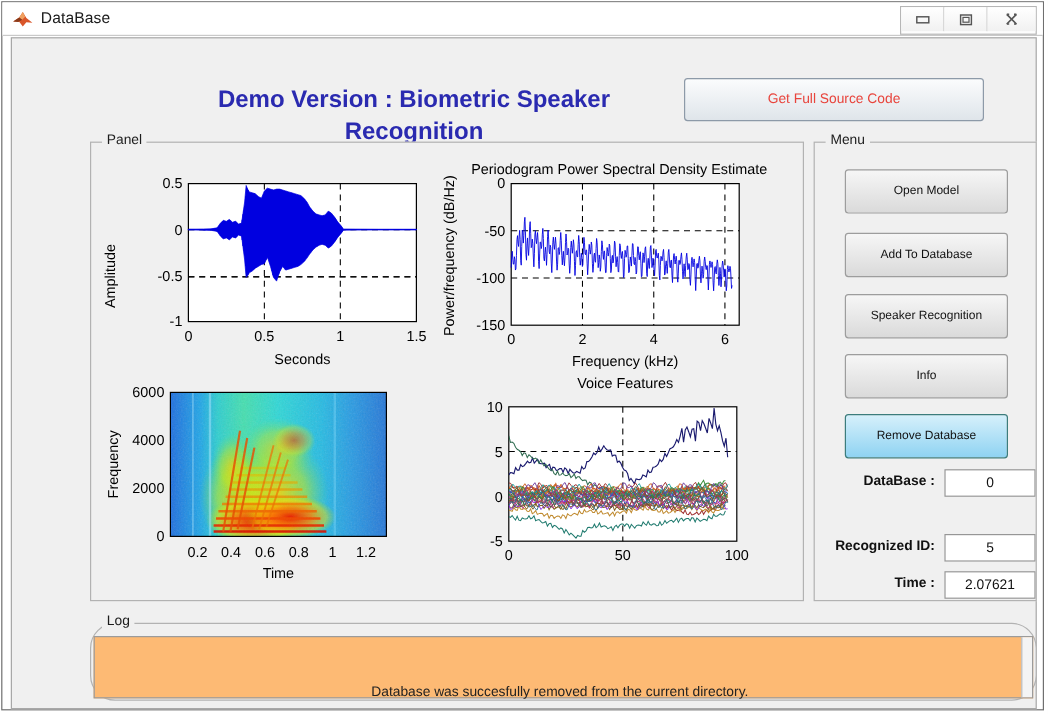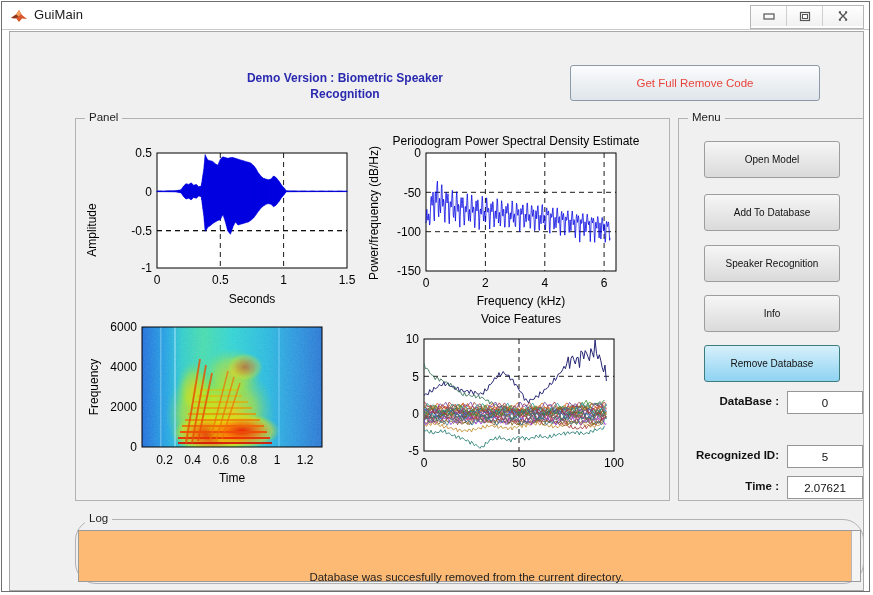--- a/index.html
+++ b/index.html
@@ -20,21 +20,21 @@
   .tb-btn{width:35px;height:20px;display:flex;align-items:center;justify-content:center;
           border-right:1px solid #cfcfcf;background:linear-gradient(#ffffff,#f1f1f1);}
   .tb-btn:last-child{border-right:none;width:40px;}
   .tb-btn svg{display:block;}
 
   
   .client{position:absolute;left:7px;top:29px;width:855px;height:560px;
           background:#f0f0f0;border:1px solid #a8a8a8;box-sizing:border-box;}
 
   .app-title{position:absolute;left:160px;top:38px;width:350px;text-align:center;
-             font-size:12px;font-weight:bold;color:#2a2ab0;line-height:1.35;}
+             font-size:20px;font-weight:bold;color:#2a2ab0;line-height:1.35;}
 
   .srcbtn{position:absolute;left:560px;top:33px;width:250px;height:36px;
           border:1px solid #8d9aa8;border-radius:3px;
           background:linear-gradient(#fbfcfd,#dfe5ea);
           font-size:11.5px;color:#e8443c;display:flex;align-items:center;
           justify-content:center;box-sizing:border-box;}
 
   
   .grp{position:absolute;border:1px solid #b2b2b2;background:#f0f0f0;box-sizing:border-box;}
   .grp-lbl{position:absolute;top:-8px;left:9px;background:#f0f0f0;padding:0 4px;
@@ -77,21 +77,21 @@
  <div class="win-frame">
 
   <div class="titlebar">
     <span class="tb-icon">
       <svg width="18" height="18" viewBox="0 0 18 18">
         <path d="M1 11 L6 7.5 L9 3 L12 8 L17 12 L12 11.5 L9 15 L6 11.2 Z" fill="#d9562a"></path>
         <path d="M6 7.5 L9 3 L11 7 L8.5 9.5 Z" fill="#f0a060"></path>
         <path d="M1 11 L6 7.5 L8.5 9.5 L5.2 11.4 Z" fill="#8a3a1a"></path>
       </svg>
     </span>
-    <span class="tb-title">GuiMain</span>
+    <span class="tb-title">DataBase</span>
 
     <div class="tb-btns">
       <div class="tb-btn">
         <svg width="16" height="12" viewBox="0 0 16 12">
           <rect x="3" y="4" width="10" height="5" fill="none" stroke="#555" stroke-width="1.2"></rect>
         </svg>
       </div>
       <div class="tb-btn">
         <svg width="16" height="12" viewBox="0 0 16 12">
           <rect x="3.5" y="2.5" width="9" height="8" fill="none" stroke="#555" stroke-width="1.2"></rect>
@@ -108,21 +108,21 @@
   </div>
 
   <div class="client">
 
     <div class="app-title">
       <span>Demo Version : Biometric Speaker</span><br>
       <span>Recognition</span>
     </div>
 
     <div class="srcbtn">
-      <span>Get Full Remove Code</span>
+      <span>Get Full Source Code</span>
     </div>
 
     <div class="grp" id="panel">
       <span class="grp-lbl">Panel</span>
 
       <div class="plot" style="left:6px;top:16px;">
         <svg width="290" height="190" viewBox="0 0 290 190">
           <g class="axtxt">
 
             <text x="14" y="95" font-size="12" text-anchor="middle" transform="rotate(-90 14 95)">Amplitude</text>

